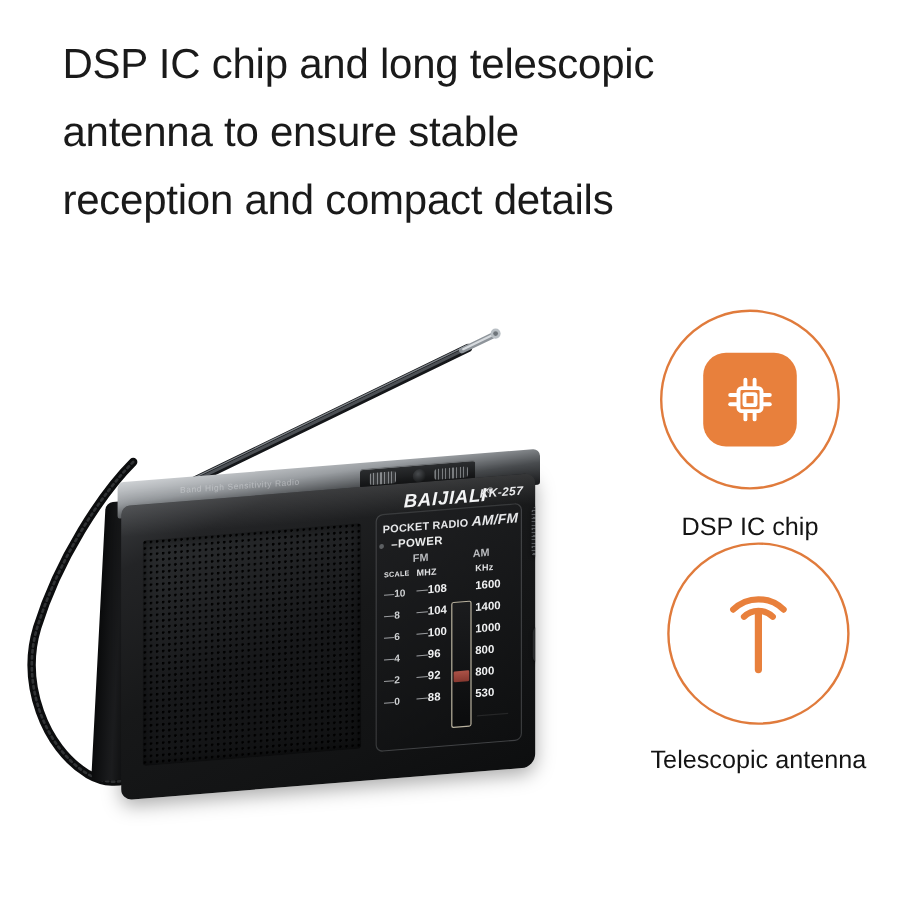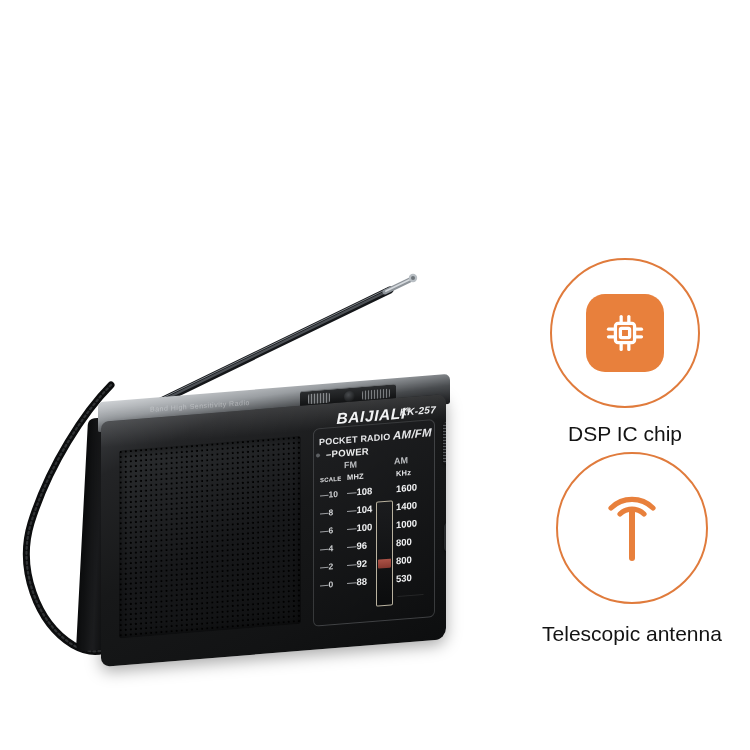--- a/index.html
+++ b/index.html
@@ -23,21 +23,21 @@
     border-radius:50%;box-sizing:border-box;
     border:2px solid #E07B3C;position:relative;
     margin:0 auto;
   }
   .feat-label{
     font-size:21px;color:#141414;margin-top:9px;white-space:nowrap;
   }
 
   #feat-dsp{left:505px;top:258px;width:240px;}
   #feat-dsp .ring{width:150px;height:150px;}
-  #feat-dsp .feat-label{margin-top:14px;}
+  #feat-dsp .feat-label{margin-top:20px;}
   .chip-tile{
     position:absolute;left:50%;top:50%;transform:translate(-50%,-50%);
     width:78px;height:78px;border-radius:19px;background:#E8803C;
     display:flex;align-items:center;justify-content:center;
   }
   #feat-ant{left:512px;top:452px;width:240px;}
   #feat-ant .ring{width:152px;height:152px;}
   #feat-ant .feat-label{margin-top:18px;}
   .ant-svg{position:absolute;left:50%;top:50%;transform:translate(-50%,-50%);}
 
@@ -186,20 +186,25 @@
     position:absolute;right:14px;bottom:10px;width:26px;height:12px;
     border-top:1px solid rgba(190,192,195,.25);
     transform:skewX(-30deg);opacity:.5;
   }
 </style>
 </head>
 <body>
 
 <div class="stage">
 
+  <div class="headline">
+    <div>DSP IC chip and long telescopic</div>
+    <div>antenna to ensure stable</div>
+    <div>reception and compact details</div>
+  </div>
 
   <div id="radio">
 
     <svg class="antenna" viewBox="0 0 430 160">
       <line x1="62" y1="152" x2="330" y2="22" stroke="#15171a" stroke-width="7" stroke-linecap="round"></line>
       <line x1="62" y1="152" x2="330" y2="22" stroke="#4c5055" stroke-width="2.4" stroke-linecap="round"></line>
       <line x1="63" y1="149" x2="331" y2="19" stroke="#9aa0a6" stroke-width="1" stroke-linecap="round" opacity=".8"></line>
       <line x1="325" y1="24" x2="352" y2="11" stroke="#8e949a" stroke-width="5" stroke-linecap="round"></line>
       <line x1="326" y1="23" x2="351" y2="11" stroke="#d6dade" stroke-width="1.8" stroke-linecap="round"></line>
       <circle cx="353" cy="10" r="4.2" fill="#b9bfc4"></circle>

